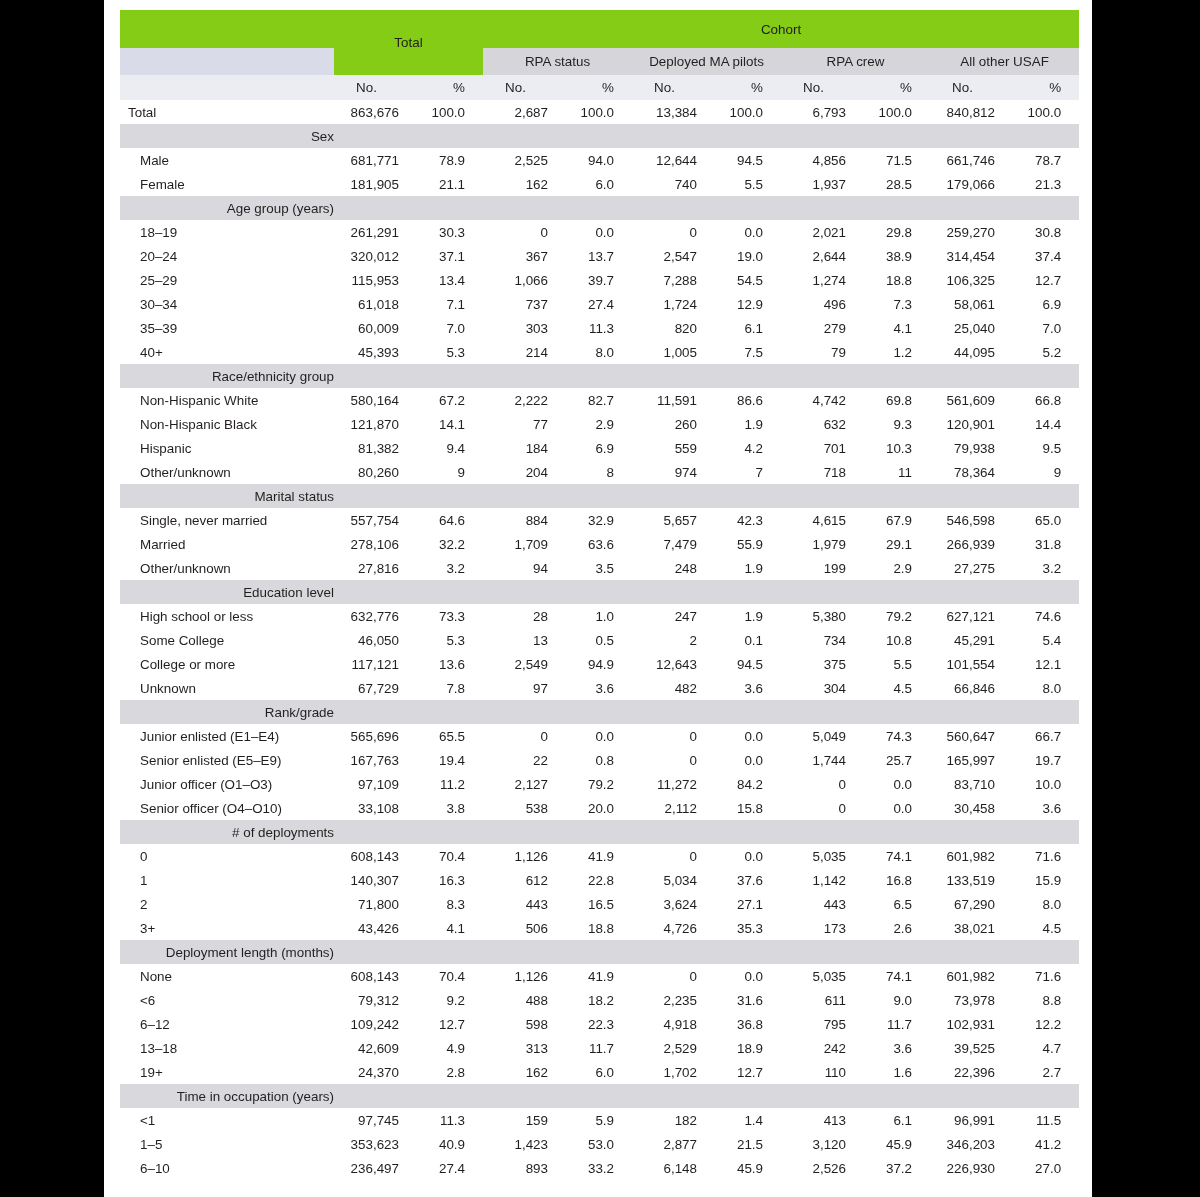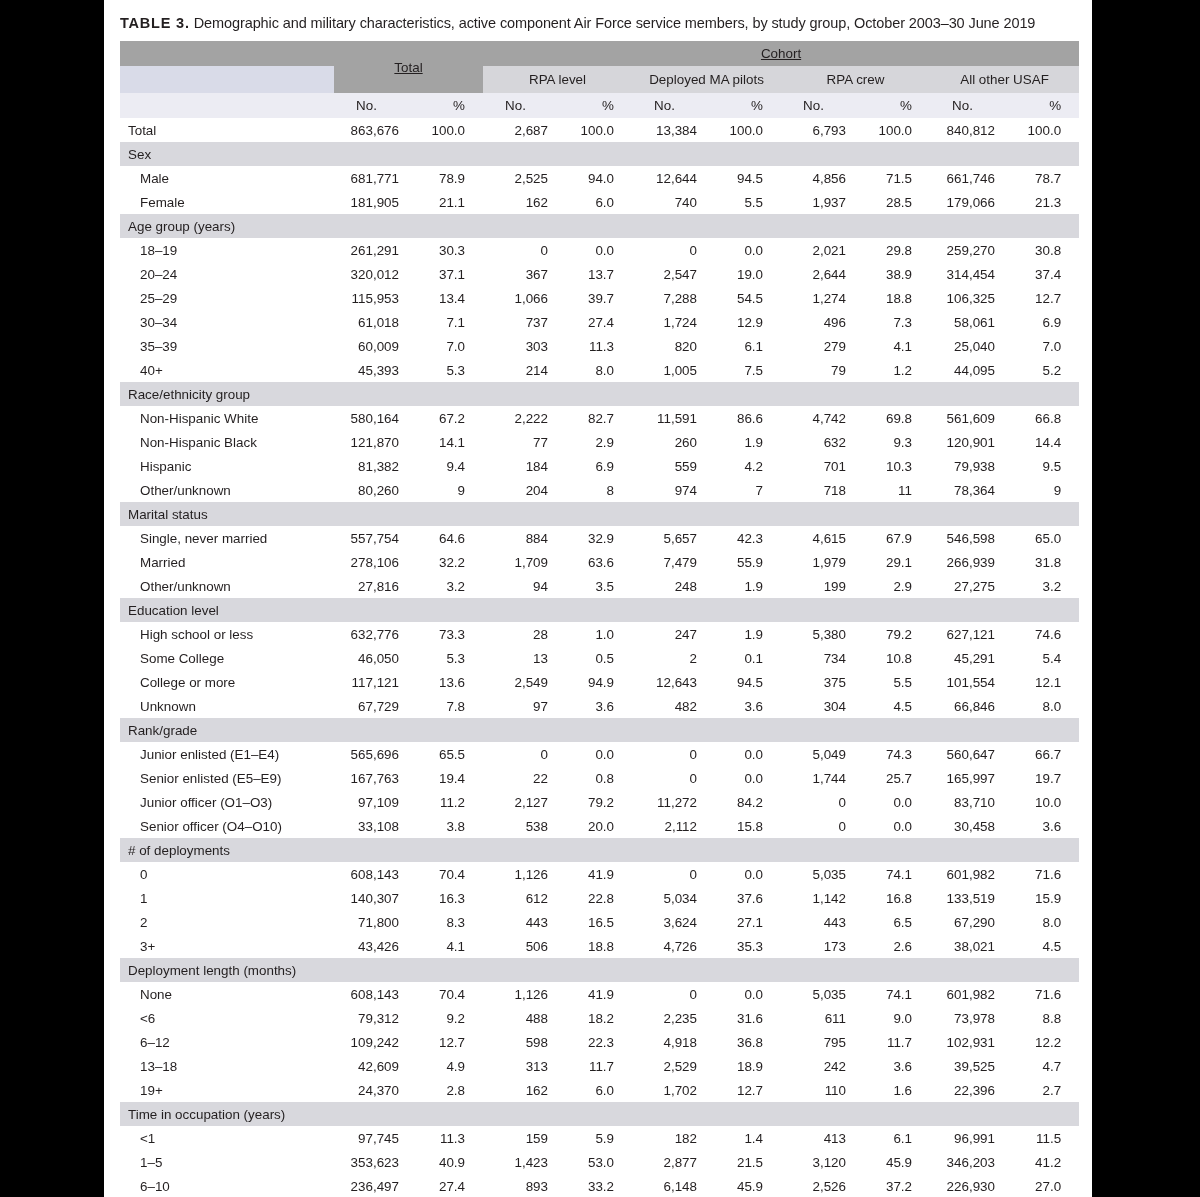--- a/index.html
+++ b/index.html
@@ -43,21 +43,21 @@
   }
   table.t3 col.c-label  { width: 214px; }
   table.t3 col.c-no     { width: 83px;  }
   table.t3 col.c-pct    { width: 66px;  }
 
   .hdr-top td, .hdr-sub td, .hdr-cols td {
     padding: 0;
     text-align: center;
     vertical-align: middle;
   }
-  .hdr-top td { height: 25px; background: #a3a3a3; text-decoration: underline; }
+  .hdr-top td { height: 38px; background: #84cc16; }
   .hdr-sub td { height: 27px; background: #d9dbe8; }
   .hdr-sub td.cohort-sub { background: #d6d6da; }
   .hdr-cols td { height: 25px; background: #ececf3; }
 
   .hdr-top td.total-span,
   .hdr-sub td.total-span { vertical-align: middle; }
 
   .hdr-cols td.lbl { background: #ececf3; }
   .hdr-cols td.num { padding-right: 18px; }
   .hdr-cols td.pct { text-align: right; padding-right: 18px; }
@@ -72,31 +72,30 @@
   tr.data td.num,
   tr.data td.pct { text-align: right; padding-right: 18px; white-space: nowrap; }
 
   tr.section td {
     height: 24px;
     padding: 0;
     background: #d8d8dd;
     vertical-align: middle;
   }
   tr.section td.lbl {
-    text-align: left;
-    padding-left: 8px;
+    text-align: right;
+    padding-left: 24px;
     white-space: nowrap;
   }
 </style>
 </head>
 <body>
 
 <div class="page">
 
-  <div class="title"><span class="tbl-label">TABLE 3.</span> <span>Demographic and military characteristics, active component Air Force service members, by study group, October 2003–30 June 2019</span></div>
 
   <table class="t3">
     <colgroup>
       <col class="c-label">
         <col class="c-no">
         <col class="c-pct">
       <col class="c-no">
         <col class="c-pct">
       <col class="c-no">
         <col class="c-pct">
@@ -106,21 +105,21 @@
         <col class="c-pct">
     </colgroup>
     <thead>
       <tr class="hdr-top">
         <td></td>
         <td colspan="2" rowspan="2" class="total-span">Total</td>
         <td colspan="8">Cohort</td>
       </tr>
       <tr class="hdr-sub">
         <td></td>
-        <td colspan="2" class="cohort-sub">RPA level</td>
+        <td colspan="2" class="cohort-sub">RPA status</td>
         <td colspan="2" class="cohort-sub">Deployed MA pilots</td>
         <td colspan="2" class="cohort-sub">RPA crew</td>
         <td colspan="2" class="cohort-sub">All other USAF</td>
       </tr>
       <tr class="hdr-cols">
         <td class="lbl"></td>
         <td class="num">No.</td>
         <td class="pct">%</td>
         <td class="num">No.</td>
         <td class="pct">%</td>

